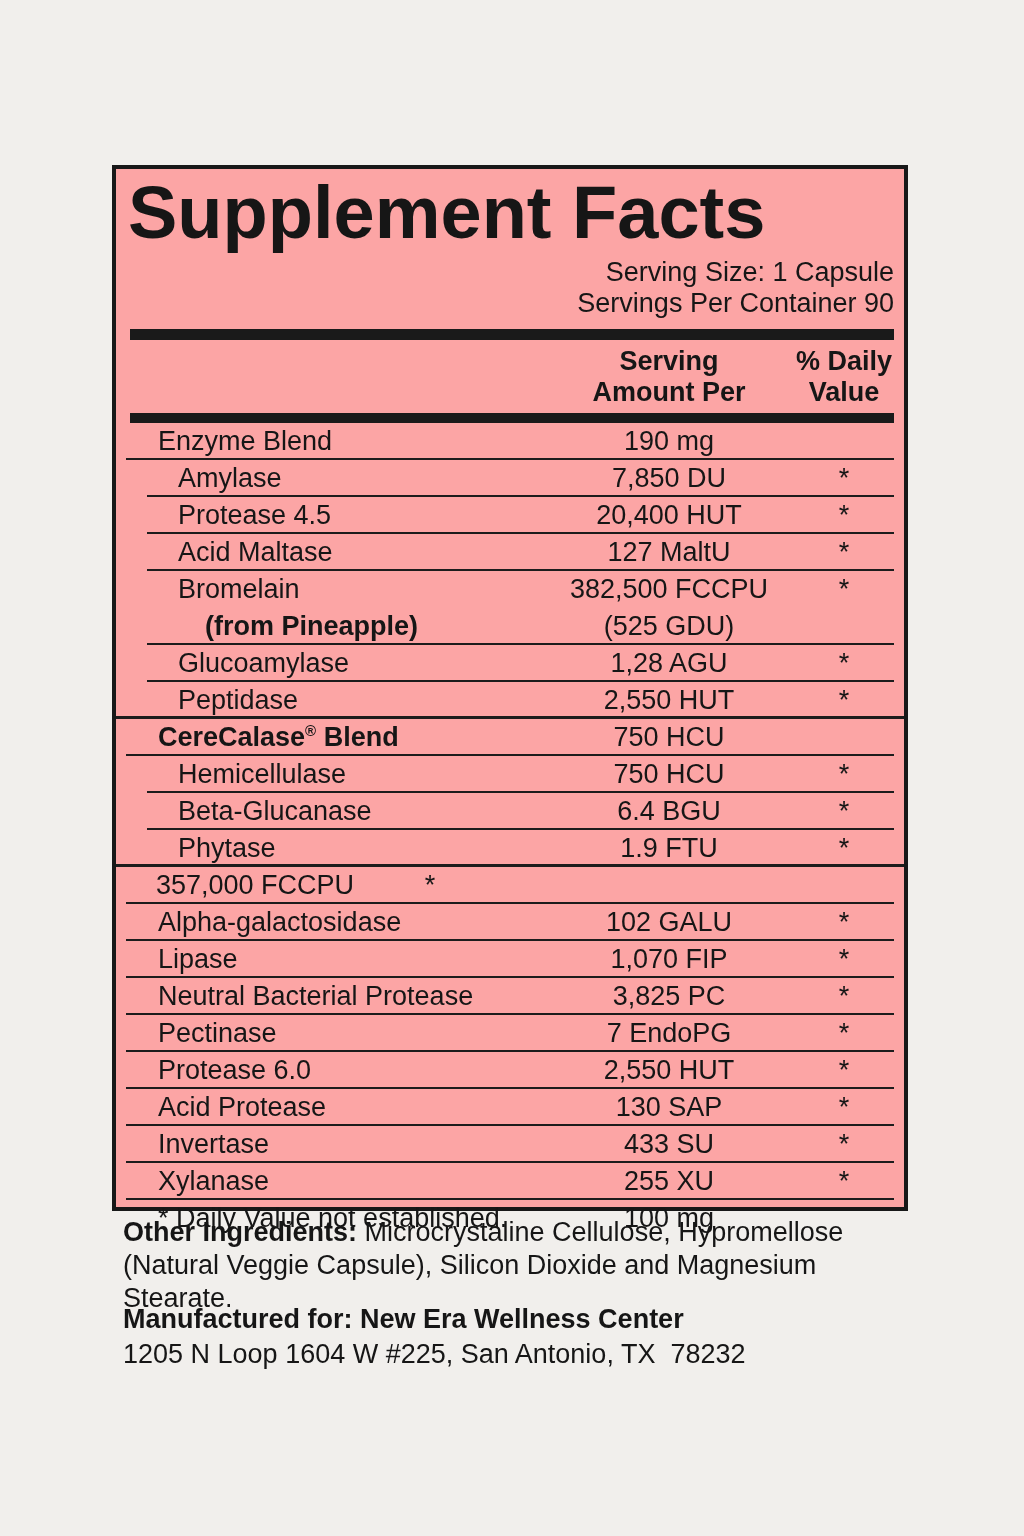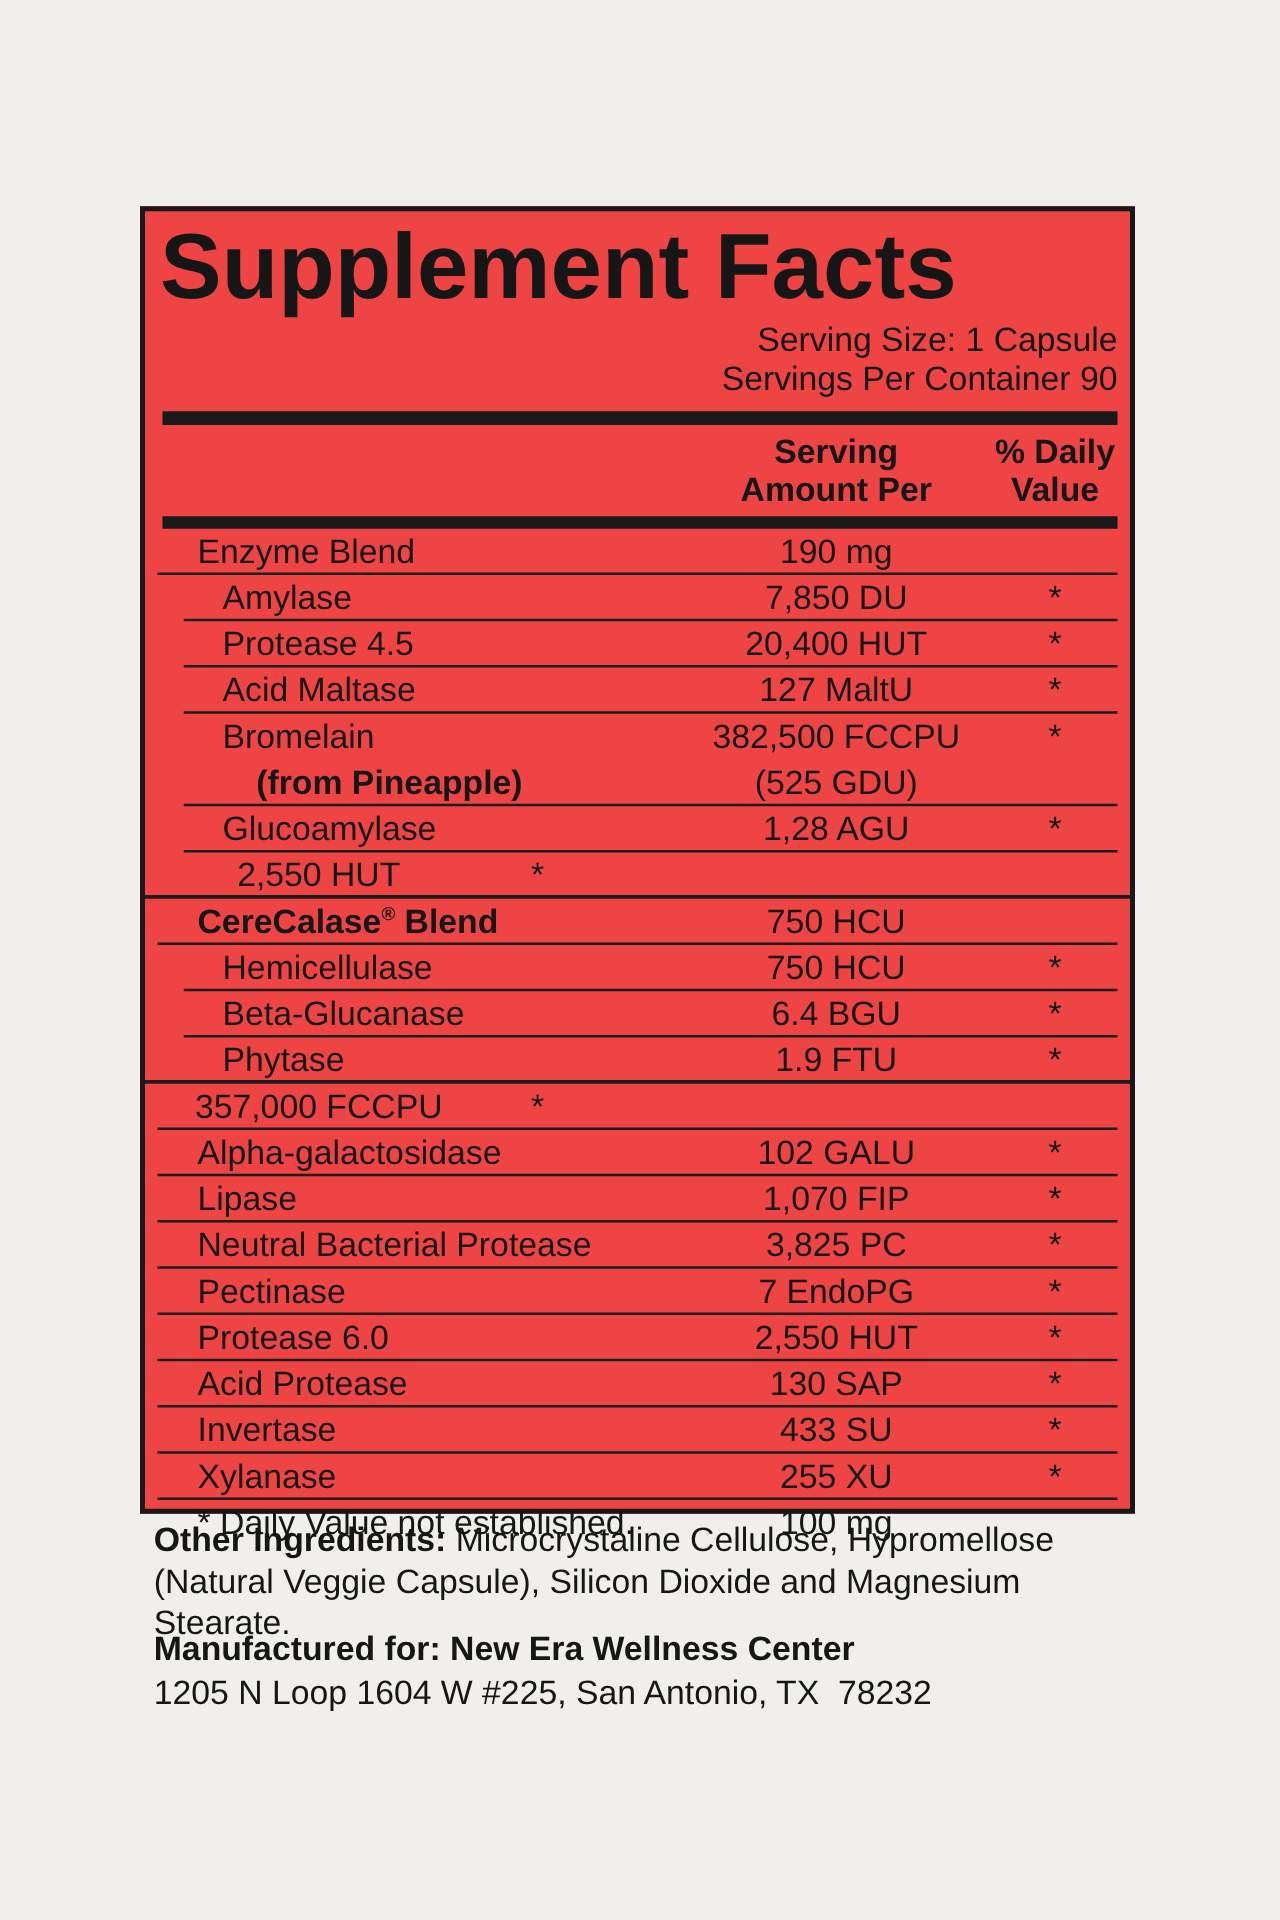--- a/index.html
+++ b/index.html
@@ -5,21 +5,21 @@
   html,body{margin:0;padding:0;}
   body{
     width:1024px;height:1536px;position:relative;
     background:#f1efec;
     font-family:"Liberation Sans","DejaVu Sans",sans-serif;
     color:#161616;
     -webkit-font-smoothing:antialiased;
   }
   .label-box{
     position:absolute;left:112px;top:165px;width:796px;height:1046px;
-    box-sizing:border-box;border:4px solid #181818;background:#ef4444;
+    box-sizing:border-box;border:4px solid #181818;background:#fca5a5;
     padding:8px 10px 0 14px;
   }
   .title{
     font-size:74px;line-height:72px;font-weight:bold;letter-spacing:0px;
     margin:0 0 8px -2px;white-space:nowrap;
   }
   .serving{font-size:27px;line-height:31px;text-align:right;}
   .bar{height:11px;background:#1a1a1a;margin-top:10px;}
   .bar.thin{height:10px;margin-top:2px;}
   .head-row{display:flex;font-weight:bold;font-size:27px;line-height:31px;padding:6px 0 3px 0;}
@@ -105,20 +105,21 @@
         <div class="col-dv">*</div>
       </div>
       <div class="row indent">
         <div class="c-name">Glucoamylase</div>
         <div class="col-amt">
           <div>1,28 AGU</div>
         </div>
         <div class="col-dv">*</div>
       </div>
       <div class="row indent sep-group">
+        <div class="c-name">Peptidase</div>
         <div class="col-amt">
           <div>2,550 HUT</div>
         </div>
         <div class="col-dv">*</div>
       </div>
       <div class="row bold">
         <div class="c-name"><span>CereCalase</span><sup>®</sup><span> Blend</span></div>
         <div class="col-amt">
           <div>750 HCU</div>
         </div>

